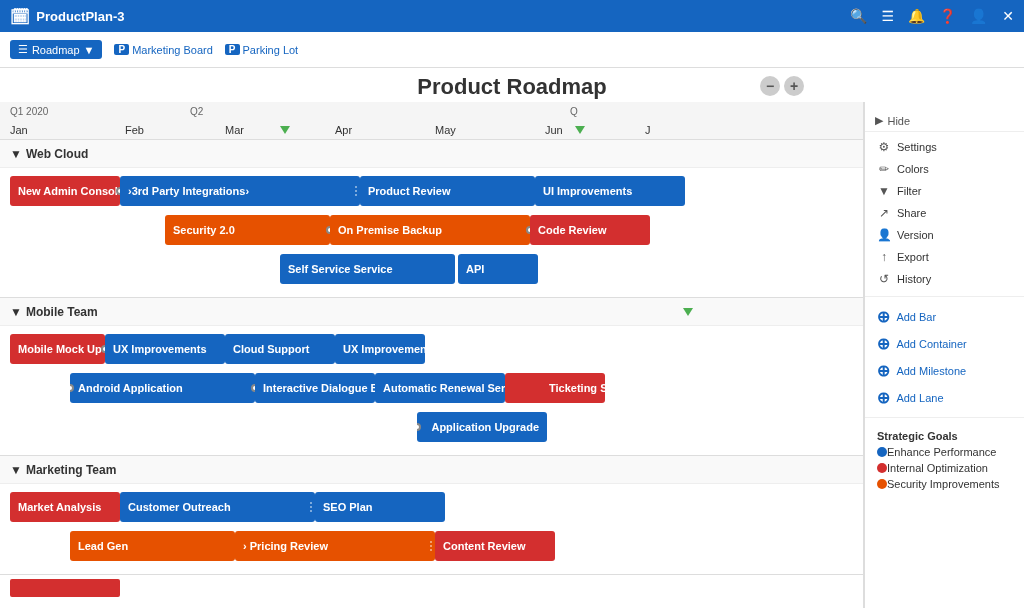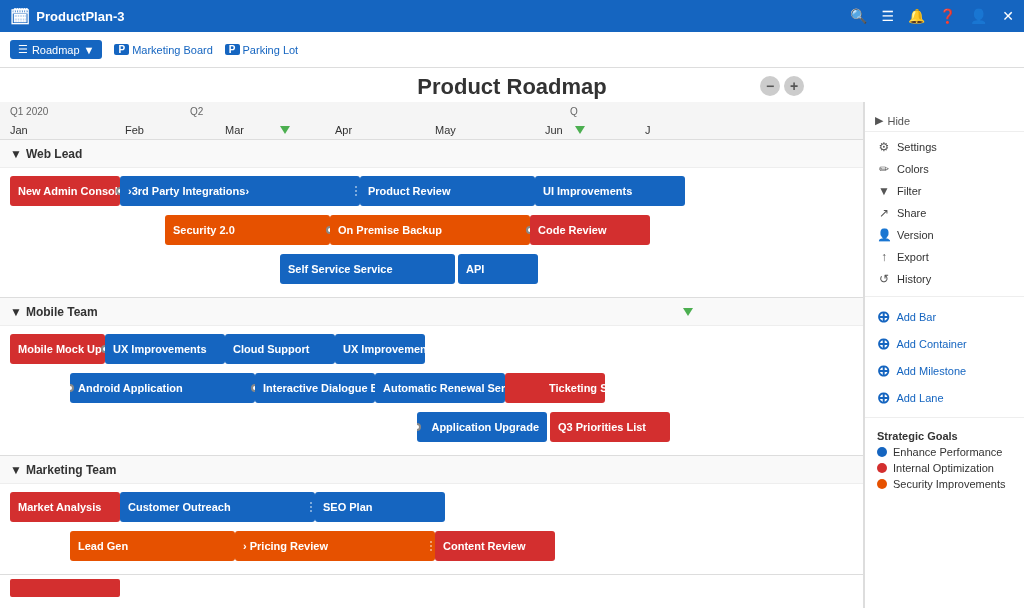--- a/index.html
+++ b/index.html
@@ -180,21 +180,21 @@
     .sidebar-add-item {
       display: flex; align-items: center; gap: 6px;
       padding: 4px 12px; font-size: 11px; color: #1565c0;
       cursor: pointer;
     }
     .sidebar-add-icon { font-size: 16px; font-weight: bold; color: #1565c0; }
     .sidebar-section-title {
       padding: 6px 12px 2px; font-size: 11px; font-weight: bold; color: #333;
     }
     .legend-item {
-      display: flex; align-items: center; gap: 6px;
+      display: flex; align-items: center; gap: 0;
       padding: 2px 12px; font-size: 11px; color: #333;
     }
     .legend-dot { width: 10px; height: 10px; border-radius: 50%; flex-shrink: 0; }
   </style>
 </head>
 <body>
 
 <div id="top-bar">
   <div id="top-bar-left">
     <span style="font-size:16px;">🗓</span>
@@ -257,21 +257,21 @@
           Jun
           <span class="marker-green" style="position:absolute;top:2px;left:30px;"></span>
         </span>
         <span class="month month-jul">J</span>
       </div>
     </div>
 
     <div class="team-section">
       <div class="team-header">
         <span>▼</span>
-        <span>Web Lead</span>
+        <span>Web Cloud</span>
       </div>
       <div class="team-rows">
 
         <div class="bar-row">
           <div class="bar bar-red" style="width:110px;">
             <span>New Admin Console</span>
             <span class="bar-dot"></span>
           </div>
           <div class="bar bar-blue" style="width:240px;">
             <span>›</span>
@@ -359,23 +359,20 @@
             <span>Ticketing System</span>
           </div>
         </div>
 
         <div class="bar-row">
           <div style="width:407px; flex-shrink:0;"></div>
           <div class="bar bar-blue" style="width:130px; position:relative;justify-content:flex-end;">
             <span class="bar-dot-left"></span>
             <span>Application Upgrade</span>
           </div>
-          <div class="bar bar-red" style="width:120px; margin-left:3px;">
-            <span>Q3 Priorities List</span>
-          </div>
         </div>
       </div>
     </div>
 
     <div class="team-section">
       <div class="team-header">
         <span>▼</span>
         <span>Marketing Team</span>
       </div>
       <div class="team-rows">

